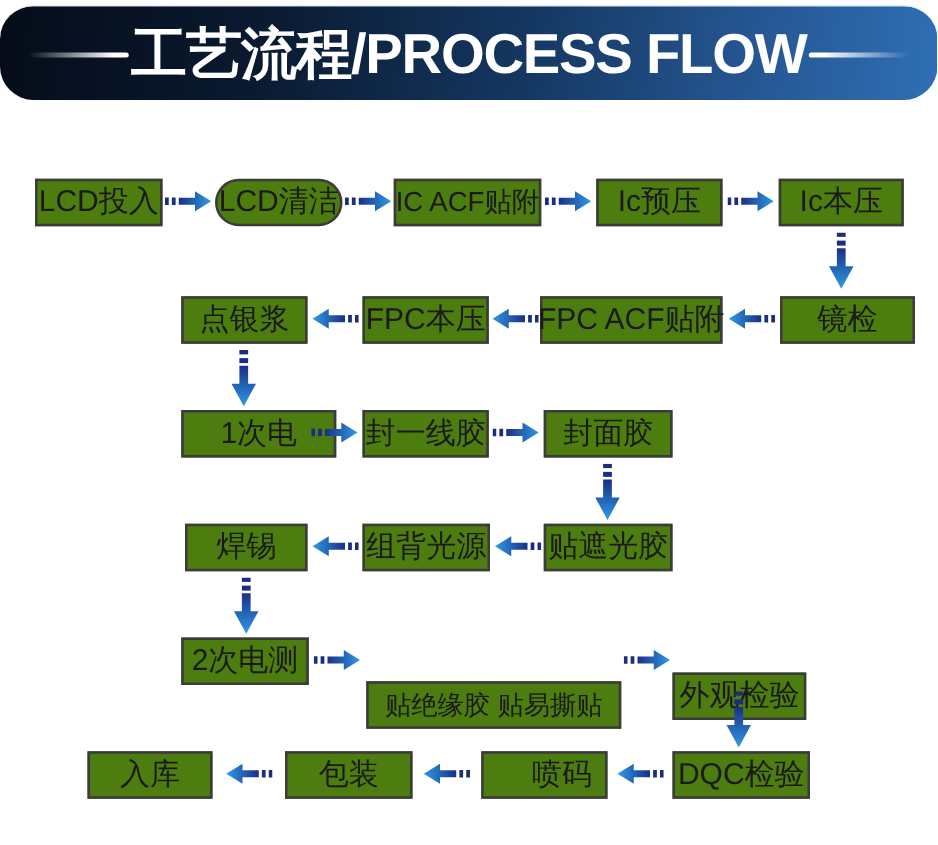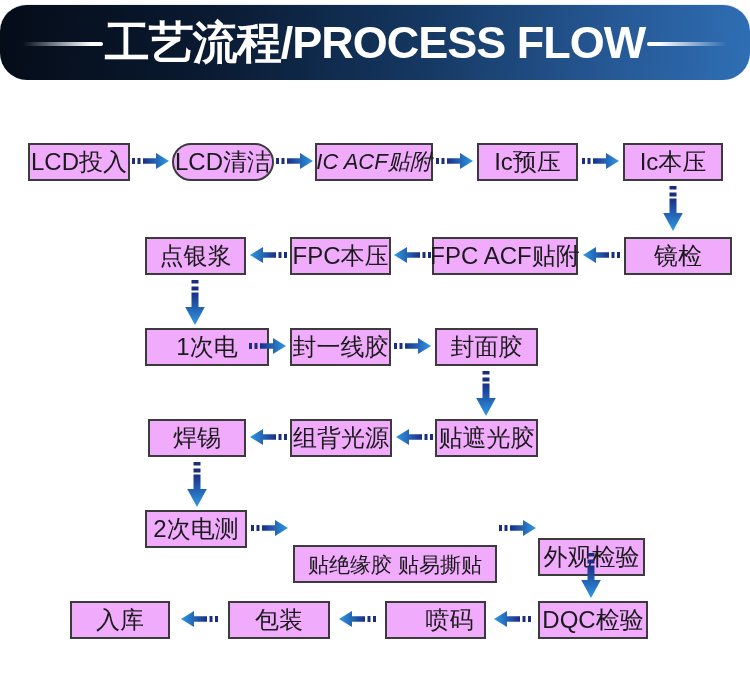--- a/index.html
+++ b/index.html
@@ -17,21 +17,21 @@
   .banner-title {
     color:#ffffff; font-size:45px; font-weight:bold; letter-spacing:-1px;
     white-space:nowrap; line-height:1;
   }
   .hline { height:4px; width:80px; border-radius:2px; margin-top:2px; }
   .hline-left  { background:linear-gradient(to right, rgba(255,255,255,0), #ffffff 85%); margin-right:2px; }
   .hline-right { background:linear-gradient(to left,  rgba(255,255,255,0), #ffffff 85%); margin-left:2px; }
 
   
   .node {
-    position:absolute; height:38px; background:#f0abfc;
+    position:absolute; height:38px; background:#4d7c0f;
     border:2px solid #3b3b3b; color:#1a1a1a;
     display:flex; align-items:center; justify-content:center;
     font-size:24px; white-space:nowrap; line-height:1;
   }
   .s22 { font-size:22px; }
   .s21 { font-size:21px; }
 
   
   .arr { position:absolute; }
 </style>
@@ -58,21 +58,21 @@
   </svg>
 
   <div class="banner">
     <div class="hline hline-left"></div>
     <div class="banner-title">工艺流程/PROCESS FLOW</div>
     <div class="hline hline-right"></div>
   </div>
 
   <div class="node" style="left:28px;  top:143px; width:102px;">LCD投入</div>
   <div class="node" style="left:172px; top:143px; width:102px;border-radius:19px;">LCD清洁</div>
-  <div class="node s22" style="left:315px; top:143px; width:118px;font-style:italic;">IC ACF贴附</div>
+  <div class="node s22" style="left:315px; top:143px; width:118px;">IC ACF贴附</div>
   <div class="node" style="left:477px; top:143px; width:101px;">Ic预压</div>
   <div class="node" style="left:623px; top:143px; width:100px;">Ic本压</div>
 
   <div class="node" style="left:624px; top:237px; width:108px;">镜检</div>
   <div class="node" style="left:432px; top:237px; width:146px;">FPC ACF贴附</div>
   <div class="node" style="left:290px; top:237px; width:101px;">FPC本压</div>
   <div class="node" style="left:145px; top:237px; width:101px;">点银浆</div>
 
   <div class="node" style="left:145px; top:328px; width:124px;">1次电</div>
   <div class="node" style="left:290px; top:328px; width:101px;">封一线胶</div>

